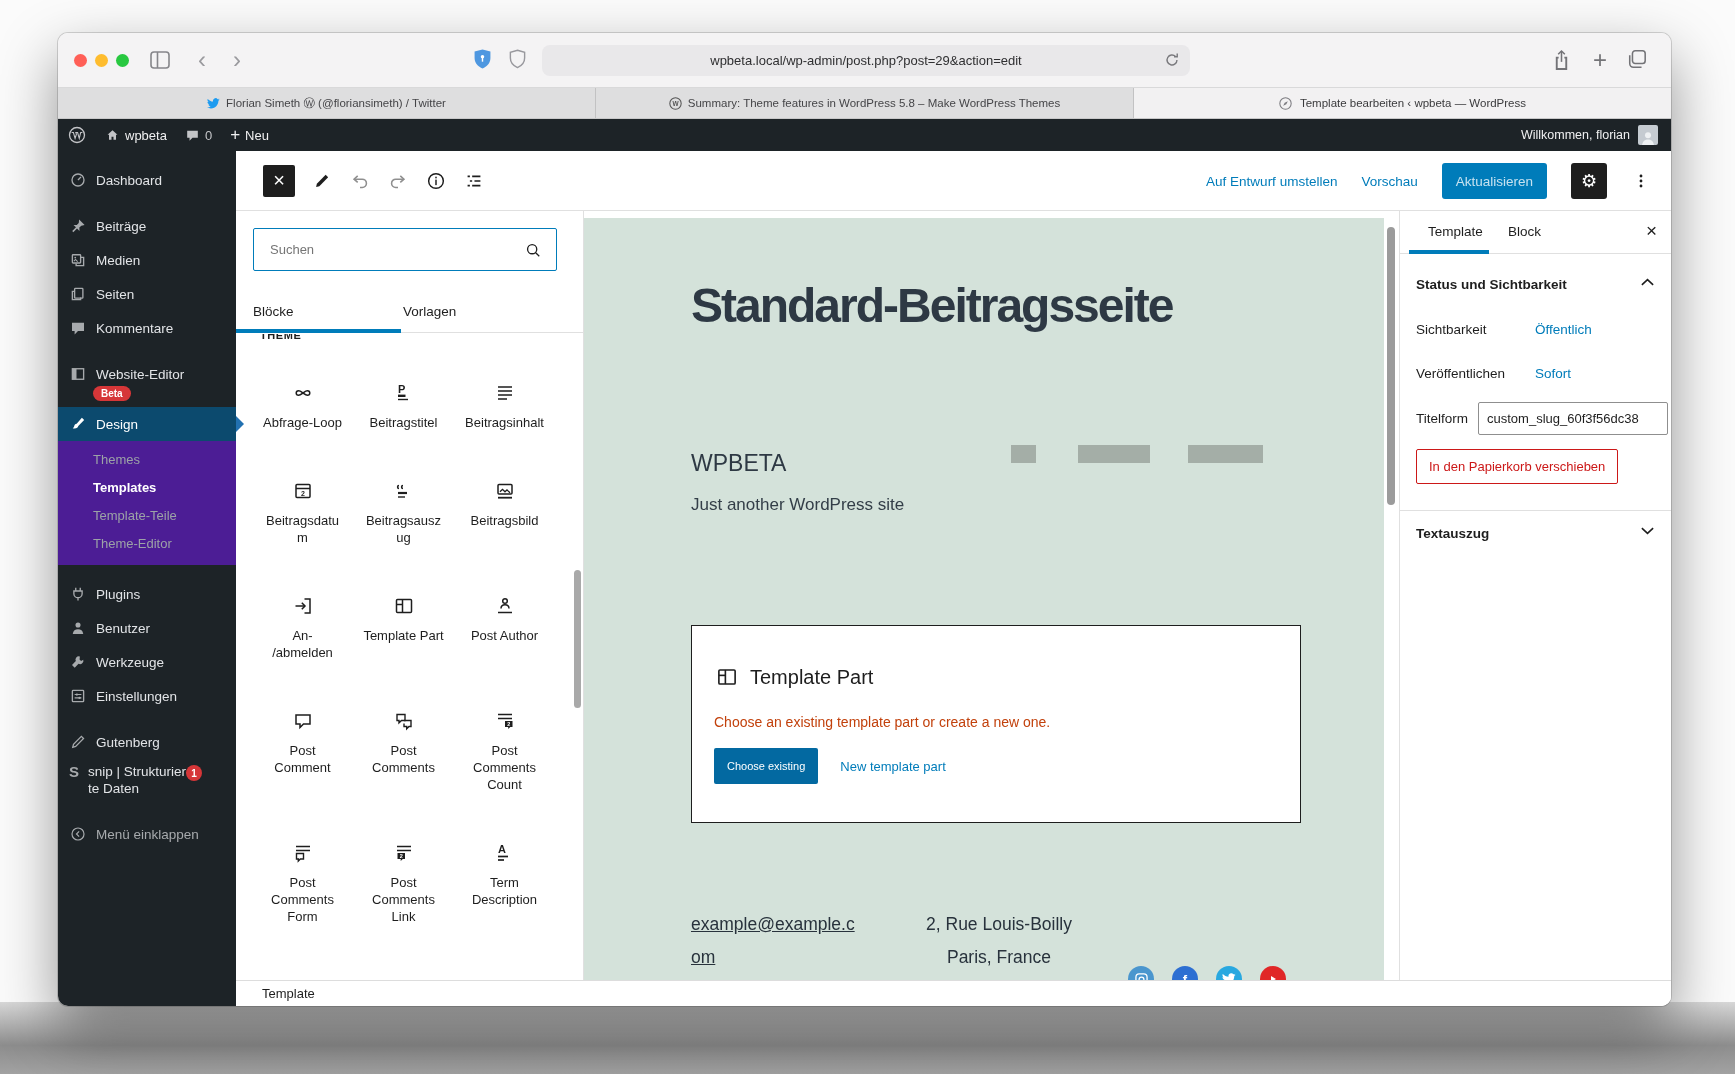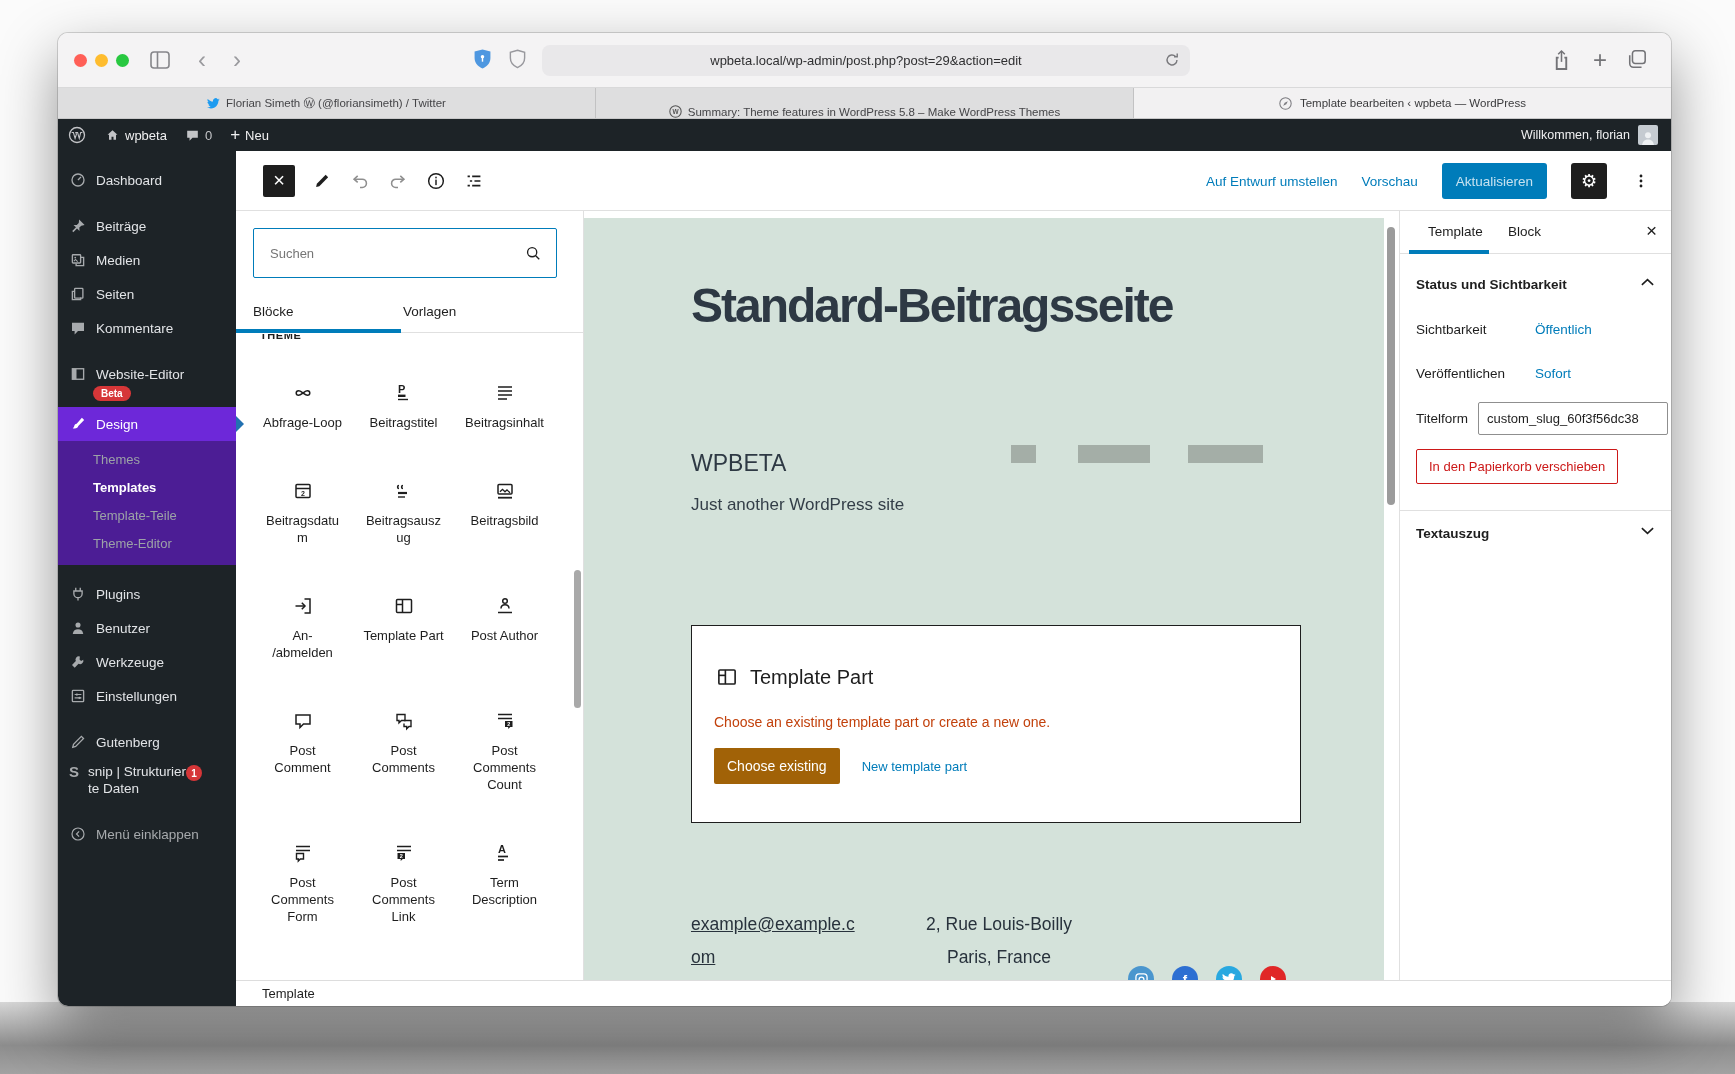--- a/index.html
+++ b/index.html
@@ -33,21 +33,21 @@
     font-size:13px; flex:none; position:relative; z-index:4;}
   .ab-item { display:flex; align-items:center; gap:5px; padding:0 9px; height:100%; }
   .ab-right { margin-left:auto; display:flex; align-items:center; gap:8px; padding-right:13px; font-size:12.5px; }
   .avatar { width:20px; height:20px; background:#c5cbd1; border-radius:2px; display:flex; align-items:flex-end; justify-content:center; overflow:hidden;}
   
   .mainrow { flex:1; display:flex; min-height:0; }
   .wpside { width:178px; flex:none; background:#1d2327; color:#e2e4e7; position:relative; z-index:3; font-size:13.5px; }
   .mi { height:34px; display:flex; align-items:center; gap:9px; padding-left:11px; position:relative; cursor:pointer;}
   .mi svg { flex:none; }
   .mi.sp-top { margin-top:12px; }
-  .mi.active { background:#6d28d9; color:#fff; }
+  .mi.active { background:#0c4a6e; color:#fff; }
   .mi.active::after { content:''; position:absolute; right:-8px; top:50%; margin-top:-8px;
     border:8px solid transparent; border-left-color:#2271b1; border-right-width:0; }
   .subwrap { background:#4c1d95; padding:4px 0 8px; }
   .mi.sub { height:28px; padding-left:35px; font-size:13px; color:#9ca2a7; }
   .mi.sub.current { color:#fff; font-weight:bold; }
   .beta-row { padding:0 0 6px 35px; margin-top:-6px; background:transparent; }
   .badge-beta { display:inline-block; background:#d63638; color:#fff; font-size:10px; font-weight:bold;
     padding:2px 8px; border-radius:9px; }
   .snip-label { white-space:pre-line; line-height:17px; }
   .mi.two-line { height:44px; align-items:flex-start; padding-top:4px; }
@@ -64,21 +64,21 @@
   .hlink { color:#007cba; font-size:13.5px; cursor:pointer; }
   .btn-update { background:#007cba; color:rgba(255,255,255,.78); border:none; border-radius:3px;
     height:36px; padding:0 14px; font-size:13.5px; font-family:inherit; }
   .gearbtn { width:36px; height:36px; background:#1e1e1e; border-radius:3px; color:#fff;
     display:flex; align-items:center; justify-content:center; font-size:18px; }
   .ebody { flex:1; display:flex; min-height:0; }
   .efoot { height:26px; border-top:1px solid #ddd; display:flex; align-items:center;
     padding-left:26px; font-size:13px; color:#1e1e1e; flex:none; background:#fff; }
   
   .inserter { width:348px; flex:none; border-right:1px solid #e0e0e0; position:relative; background:#fff; overflow:hidden; }
-  .searchbox { position:absolute; left:17px; top:17px; width:304px; height:50px; border:1.5px solid #007cba;
+  .searchbox { position:absolute; left:17px; top:17px; width:304px; height:43px; border:1.5px solid #007cba;
     border-radius:2px; display:flex; align-items:center; }
   .searchbox input { border:none; outline:none; flex:1; padding:0 10px 0 16px; font-size:13px; font-family:inherit; color:#1e1e1e; background:transparent;}
   .searchbox input::placeholder { color:#757575; }
   .searchbox svg { margin-right:13px; flex:none; }
   .ins-tabs { position:absolute; left:0; top:84px; width:100%; height:38px; border-bottom:1px solid #e0e0e0; font-size:13.5px; color:#1e1e1e;}
   .ins-tab-blocks { position:absolute; left:17px; top:9px; font-weight:500;}
   .ins-tab-patterns { position:absolute; left:167px; top:9px; }
   .ins-underline { position:absolute; left:0; bottom:-1px; width:165px; height:4px; background:#007cba; }
   .theme-cat { position:absolute; left:24px; top:123px; height:9px; overflow:hidden; }
   .theme-cat span { display:block; margin-top:-5px; font-size:11px; font-weight:bold; letter-spacing:.6px; color:#1e1e1e; }
@@ -94,22 +94,22 @@
     color:#2e3944; }
   .site-title { position:absolute; left:107px; top:232px; font-size:23px; color:#2e3944; }
   .tagline { position:absolute; left:107px; top:277px; font-size:17px; color:#333e48; }
   .navph { position:absolute; top:227px; height:18px; background:#a4aea7; }
   .navph1 { left:427px; width:25px; } .navph2 { left:494px; width:72px; } .navph3 { left:604px; width:75px; }
   .tpbox { position:absolute; left:107px; top:407px; width:610px; height:198px; background:#fff;
     border:1px solid #1e1e1e; padding:38px 0 0 22px; }
   .tp-head { display:flex; align-items:center; gap:10px; font-size:20px; font-weight:500; color:#1e1e1e; }
   .tp-desc { margin-top:24px; font-size:14px; color:#c2410c; }
   .tp-actions { margin-top:18px; display:flex; align-items:center; gap:22px; }
-  .btn-choose { background:#a16207; color:#fff; border:none; border-radius:2px; height:36px; padding:0 13px;
-    font-size:14px; font-family:inherit; }
+  .btn-choose { background:#0369a1; color:#fff; border:none; border-radius:2px; height:36px; padding:0 13px;
+    font-size:11px; font-family:inherit; }
   .tp-newlink { color:#007cba; font-size:13px; cursor:pointer; }
   .cv-email { position:absolute; left:107px; top:690px; font-size:17.5px; line-height:33px; color:#28323c;
     text-decoration:underline; white-space:pre-line; }
   .cv-address { position:absolute; left:300px; top:690px; width:230px; text-align:center; font-size:17.5px;
     line-height:33px; color:#28323c; white-space:pre-line; }
   .socials { position:absolute; left:544px; top:748px; display:flex; gap:18px; }
   .soc { width:26px; height:26px; border-radius:50%; display:flex; align-items:center; justify-content:center;
     color:#fff; font-size:13px; font-weight:bold; }
   .s1{background:#4a96ce;} .s2{background:#2d6fd2;} .s3{background:#28a8e0;} .s4{background:#e02727;}
   
@@ -189,21 +189,21 @@
     </span>
   </div>
 
   <div class="tabstrip">
     <div class="btab" style="width:538px;">
       <svg width="13" height="11" viewBox="0 0 17 14">
           <path d="M16.5 1.7c-.6.3-1.2.5-1.9.6.7-.4 1.2-1 1.5-1.8-.7.4-1.4.7-2.2.8A3.4 3.4 0 0 0 8 4.4C5.2 4.3 2.7 3 1 1 .2 2.4.6 4.2 2 5.1c-.5 0-1-.2-1.4-.4 0 1.6 1.1 3 2.7 3.4-.5.1-1 .2-1.5.1.4 1.3 1.6 2.3 3.1 2.3A6.9 6.9 0 0 1 0 12a9.7 9.7 0 0 0 5.2 1.5c6.3 0 9.7-5.2 9.7-9.7v-.4c.6-.5 1.2-1 1.6-1.7z" fill="#1d9bf0"></path>
         </svg>
       <span>Florian Simeth Ⓦ (@floriansimeth) / Twitter</span>
     </div>
-    <div class="btab" style="width:538px;align-items:flex-end;">
+    <div class="btab" style="width:538px;">
       <svg width="13" height="13" viewBox="0 0 16 16">
           <circle cx="8" cy="8" r="7" fill="none" stroke="#555" stroke-width="1.3"></circle>
           <text x="8" y="11" font-size="8" font-weight="bold" fill="#555" text-anchor="middle" font-family="Liberation Sans,sans-serif">W</text>
         </svg>
       <span>Summary: Theme features in WordPress 5.8 – Make WordPress Themes</span>
     </div>
     <div class="btab active" style="width:537px;gap:8px;">
       <svg width="13" height="13" viewBox="0 0 16 16">
           <circle cx="8" cy="8" r="7" fill="none" stroke="#7c7c80" stroke-width="1.3"></circle>
           <path d="M10.8 5.2L9 9 5.2 10.8 7 7z" fill="#7c7c80"></path>

